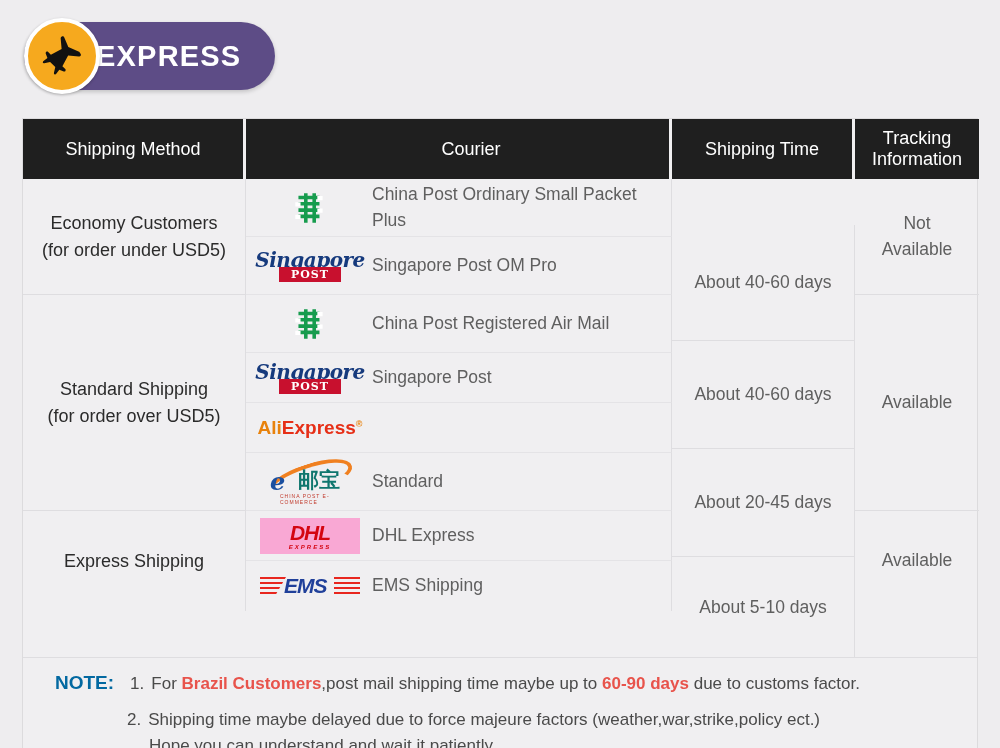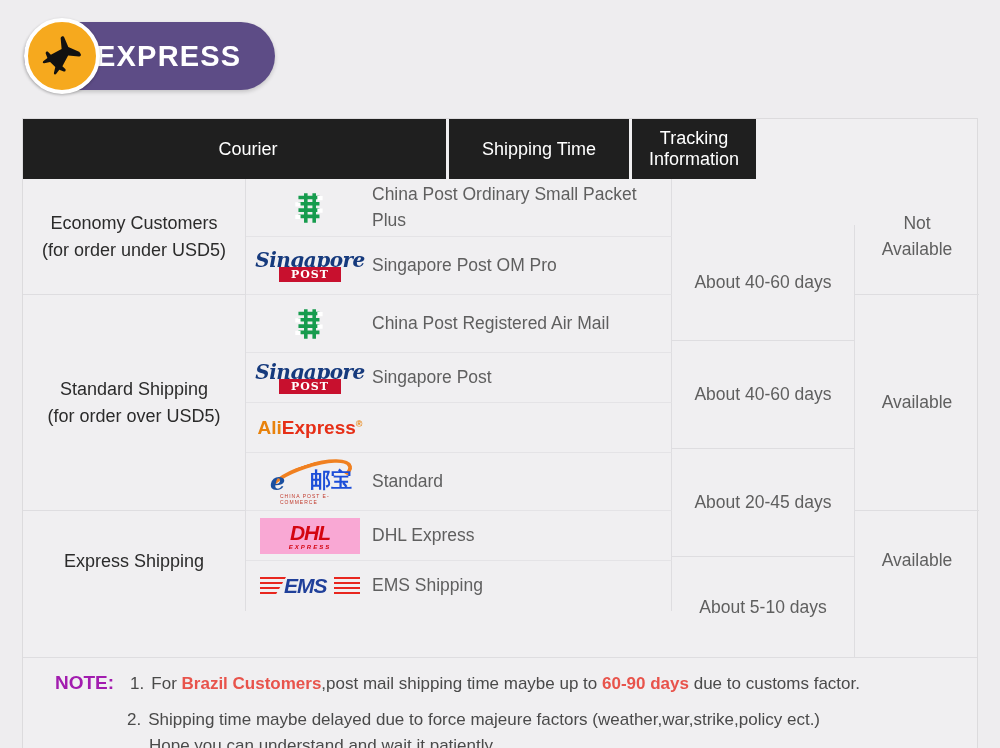--- a/index.html
+++ b/index.html
@@ -105,21 +105,21 @@
   .track-cell:last-child { border-bottom: none; }
 
   
   .note {
     border-top: 1px solid #dedde0;
     padding: 14px 0 20px 0;
   }
   .note-line { display: flex; font-size: 17px; color: #4a4a4a; }
   .note-l1 { padding-left: 32px; align-items: baseline; }
   .note-l2 { padding-left: 104px; margin-top: 16px; }
-  .note-label { font-weight: bold; font-size: 19px; color: #a21caf; margin-right: 16px; }
+  .note-label { font-weight: bold; font-size: 19px; color: #0369a1; margin-right: 16px; }
   .note-num { margin-right: 7px; }
   .hl { color: #e8534b; font-weight: bold; }
   .note-sub { padding-left: 126px; margin-top: 6px; font-size: 17px; color: #4a4a4a; }
 
   
   .logo-chinapost svg { width: 42px; height: 42px; }
   .logo-sgpost { display: flex; flex-direction: column; align-items: center; }
   .logo-sgpost .script {
     font-family: "DejaVu Serif", serif; font-style: italic; font-weight: bold;
     font-size: 20px; color: #163a7d; line-height: 1;
@@ -141,22 +141,22 @@
     border: 4px solid #f08020; border-radius: 50%;
     border-bottom-color: transparent; border-left-color: transparent;
     transform: rotate(-18deg);
   }
   .logo-epacket .e {
     position: absolute; left: 8px; top: 8px;
     font-family: "DejaVu Serif", serif; font-style: italic; font-weight: bold;
     font-size: 24px; color: #1a4fa0; line-height: 1;
   }
   .logo-epacket .cn {
-    position: absolute; left: 48px; top: 7px;
-    font-weight: bold; font-size: 21px; color: #1d4ed8; line-height: 1;
+    position: absolute; left: 36px; top: 7px;
+    font-weight: bold; font-size: 21px; color: #0f766e; line-height: 1;
   }
   .logo-epacket .tiny {
     position: absolute; left: 18px; top: 31px;
     font-size: 5px; color: #c0392b; letter-spacing: 1px;
   }
   .logo-dhl {
     width: 100px; height: 36px; background: #f9a8d4;
     display: flex; flex-direction: column; align-items: center; justify-content: center;
   }
   .logo-dhl .dhl-text {
@@ -193,20 +193,21 @@
     <div class="badge-circle">
       <svg viewBox="0 0 24 24">
         <path fill="#111111" d="M21.3 10.4c.5.2.7.8.5 1.3-.2.4-.6.6-1 .6l-5.6-.5-3 5.6 1.5 1.4c.3.3.3.8 0 1.1-.2.2-.5.3-.8.2l-2.3-.9-1.7 2.2c-.2.3-.6.3-.9.1-.2-.2-.3-.4-.2-.7l.7-3.1-2.7-2.6-3.1.7c-.3.1-.6-.1-.7-.4-.1-.2 0-.5.2-.7l2.2-1.7-.9-2.3c-.1-.3 0-.6.2-.8.3-.3.8-.3 1.1 0l1.4 1.5 5.6-3-.5-5.6c0-.4.2-.8.6-1 .5-.2 1.1 0 1.3.5l2.1 5 5.9 2.6z"></path>
       </svg>
     </div>
   </div>
 
   <div class="table">
 
     <div class="thead">
+      <div class="th col-method">Shipping Method</div>
       <div class="th col-courier">Courier</div>
       <div class="th col-time">Shipping Time</div>
       <div class="th col-track">Tracking Information</div>
     </div>
 
     <div class="tbody">
 
       <div class="method-col">
         <div class="method-cell" style="height:116px">
           <span>

